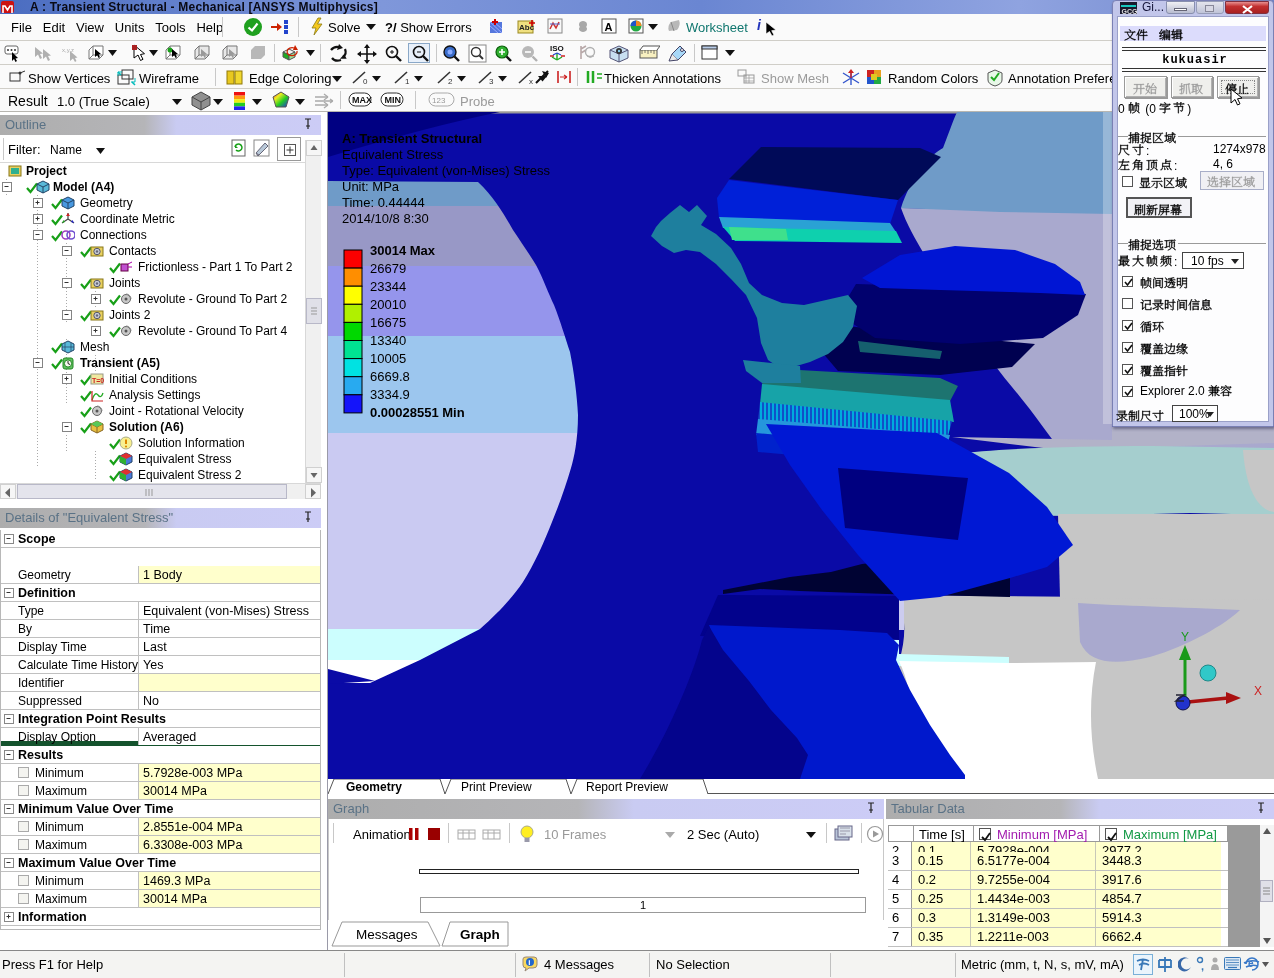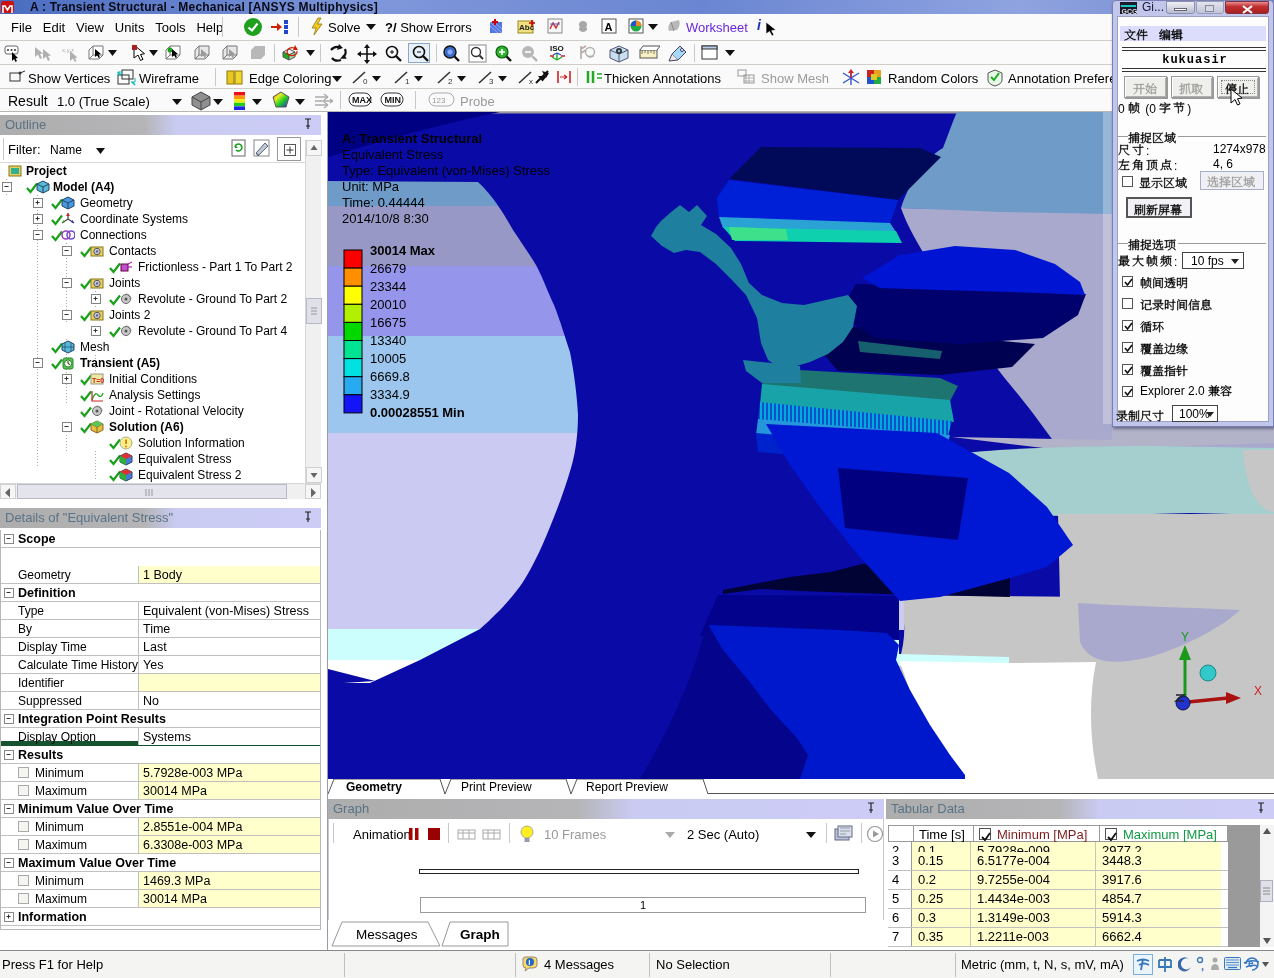--- a/index.html
+++ b/index.html
@@ -130,21 +130,21 @@
       <path d="M8 2.5 A5.5 5.5 0 0 1 13.5 8 L8 8 Z" fill="#ee8822"></path>
       <path d="M8 2.5 A5.5 5.5 0 0 0 2.5 8 L8 8 Z" fill="#2255cc"></path>
     </svg>
  <svg class="abs" style="left:648px;top:10px" width="11" height="7">
       <path d="M0 0 L10 0 L5 6 Z" fill="#111"></path>
     </svg>
  <svg class="abs" style="left:666px;top:4px" width="17" height="17">
       <path d="M3 13 Q1 8 5 4 L13 2 Q15 7 11 12 Z" fill="#b8b8b8"></path>
       <path d="M5 4 L8 13" stroke="#888" stroke-width="1"></path>
     </svg>
- <div class="abs" style="left:686px;top:6px;font-size:13px;color:#6d28d9">Worksheet</div>
+ <div class="abs" style="left:686px;top:6px;font-size:13px;color:#0f766e">Worksheet</div>
  <div class="abs" style="left:757px;top:3px;font-size:14px;font-weight:bold;font-style:italic;color:#2233bb">i</div>
  <svg class="abs" style="left:765px;top:7px" width="14" height="17">
       <path d="M1 1 L1 13 L4.5 10.5 L7 15 L9 14 L6.7 9.7 L11 9 Z" fill="#000" stroke="#fff" stroke-width=".7"></path>
     </svg>
 </div>
 <div class="abs" style="left:0;top:41px;width:1274px;height:24px;background:#fafafa;border-bottom:1px solid #d0cec8"></div>
  <svg class="abs" style="left:4px;top:45px" width="20" height="18">
     <rect x="1" y="1" width="13" height="8" rx="2" fill="#fff" stroke="#666"></rect>
     <circle cx="4" cy="5" r="1" fill="#333"></circle>
     <circle cx="7.5" cy="5" r="1" fill="#333"></circle>
@@ -516,21 +516,21 @@
       </svg>
       <svg class="abs" style="left:51px;top:3px" width="12" height="12">
         <path d="M1 6 L4.5 10 L11 1.5" stroke="#18a018" stroke-width="2.2" fill="none"></path>
       </svg>
       <svg class="abs" style="left:61px;top:1px" width="14" height="14">
         <path d="M7 7 L7 1 M7 7 L1 11 M7 7 L13 11" stroke="#444" stroke-width="1.2"></path>
         <path d="M7 1 l-2 3 h4 Z" fill="#c22"></path>
         <path d="M1 11 l3 -1 -1.5 -2 Z" fill="#2a2"></path>
         <path d="M13 11 l-3 -1 1.5 -2 Z" fill="#22c"></path>
       </svg>
-      <div class="abs" style="left:80px;top:1px;font-size:12px;white-space:nowrap">Coordinate Systems</div>
+      <div class="abs" style="left:80px;top:1px;font-size:12px;white-space:nowrap">Coordinate Metric</div>
     </div>
     <div class="abs" style="left:0;top:64px;width:305px;height:16px">
       <svg class="abs" style="left:33px;top:3px" width="10" height="10">
         <rect x="0.5" y="0.5" width="9" height="9" fill="#fff" stroke="#848484"></rect>
         <path d="M2.5 4.5 h4" stroke="#333"></path>
       </svg>
       <svg class="abs" style="left:51px;top:3px" width="12" height="12">
         <path d="M1 6 L4.5 10 L11 1.5" stroke="#18a018" stroke-width="2.2" fill="none"></path>
       </svg>
       <svg class="abs" style="left:61px;top:1px" width="14" height="14">
@@ -821,21 +821,21 @@
     <div class="abs" style="left:0;top:180px;width:319px;height:18px;border-bottom:1px solid #c0c0c0;background:#fff">
         <svg class="abs" style="left:3px;top:4px" width="10" height="10">
         <rect x=".5" y=".5" width="9" height="9" fill="#fff" stroke="#888"></rect>
         <path d="M2.5 4.5 h4" stroke="#333"></path>
       </svg>
         <div class="abs" style="left:17px;top:2px;font-size:12.5px;font-weight:bold">Integration Point Results</div>
     </div>
     <div class="abs" style="left:0;top:198px;width:319px;height:18px;border-bottom:5px solid #14532d">
         <div class="abs" style="left:17px;top:2px;font-size:12px;white-space:nowrap">Display Option</div>
         <div class="abs" style="left:137px;top:0;width:182px;height:17px;border-left:1px solid #c0c0c0;background:#fff">
-        <div class="abs" style="left:4px;top:2px;font-size:12.5px;white-space:nowrap">Systems</div>
+        <div class="abs" style="left:4px;top:2px;font-size:12.5px;white-space:nowrap">Averaged</div>
       </div>
     </div>
     <div class="abs" style="left:0;top:216px;width:319px;height:18px;border-bottom:1px solid #c0c0c0;background:#fff">
         <svg class="abs" style="left:3px;top:4px" width="10" height="10">
         <rect x=".5" y=".5" width="9" height="9" fill="#fff" stroke="#888"></rect>
         <path d="M2.5 4.5 h4" stroke="#333"></path>
       </svg>
         <div class="abs" style="left:17px;top:2px;font-size:12.5px;font-weight:bold">Results</div>
     </div>
     <div class="abs" style="left:0;top:234px;width:319px;height:18px;border-bottom:1px solid #c0c0c0">
@@ -1089,32 +1089,32 @@
       </svg>
  </div>
  <div class="abs" style="left:4px;top:31px;width:372px;height:125px;overflow:hidden">
   <div class="abs" style="left:0;top:0;width:340px;height:17px;border:1px solid #999;background:#fff">
     <div class="abs" style="left:24px;top:0;width:1px;height:17px;background:#999"></div>
     <div class="abs" style="left:30px;top:1px;font-size:13px">Time [s]</div>
     <div class="abs" style="left:84px;top:0;width:1px;height:17px;background:#999"></div>
     <div class="abs" style="left:90px;top:2px;width:12px;height:12px;border:1px solid #555"><svg width="12" height="12">
             <path d="M2 6 L5 9 L10 2" stroke="#111" stroke-width="1.8" fill="none"></path>
           </svg></div>
-    <div class="abs" style="left:108px;top:1px;font-size:13px;color:#7f1d1d">Minimum [MPa]</div>
+    <div class="abs" style="left:108px;top:1px;font-size:13px;color:#a21caf">Minimum [MPa]</div>
     <div class="abs" style="left:210px;top:0;width:1px;height:17px;background:#999"></div>
     <div class="abs" style="left:216px;top:2px;width:12px;height:12px;border:1px solid #555"><svg width="12" height="12">
             <path d="M2 6 L5 9 L10 2" stroke="#111" stroke-width="1.8" fill="none"></path>
           </svg></div>
     <div class="abs" style="left:234px;top:1px;font-size:13px;color:#119944">Maximum [MPa]</div>
   </div>
   <div class="abs" style="left:0;top:17px;width:340px;height:10px;overflow:hidden">
     <div class="tblrow" style="height:19px">
       <div style="width:24px;background:#fff;border-right:1px solid #999;font-size:13px;padding:1px 0 0 4px">2</div>
       <div class="ybg" style="width:59px;border-right:1px solid #c8c8b8;font-size:13px;padding:1px 0 0 6px">0.1</div>
-      <div class="ybg" style="width:125px;border-right:1px solid #c8c8b8;font-size:13px;padding:1px 0 0 6px">5.7928e-009</div>
+      <div class="ybg" style="width:125px;border-right:1px solid #c8c8b8;font-size:13px;padding:1px 0 0 6px">5.7928e-004</div>
       <div class="ybg" style="width:125px;font-size:13px;padding:1px 0 0 6px">2977.2</div>
     </div>
   </div>
 <div class="abs tblrow" style="left:0;top:27px;width:340px;height:19px">
       <div style="width:24px;background:#fff;border-right:1px solid #999;font-size:13px;padding:1px 0 0 4px">3</div>
       <div class="ybg" style="width:59px;border-right:1px solid #c8c8b8;font-size:13px;padding:1px 0 0 6px">0.15</div>
       <div class="ybg" style="width:125px;border-right:1px solid #c8c8b8;font-size:13px;padding:1px 0 0 6px">6.5177e-004</div>
       <div class="ybg" style="width:125px;font-size:13px;padding:1px 0 0 6px">3448.3</div>
     </div>
       <div class="abs tblrow" style="left:0;top:46px;width:340px;height:19px">

